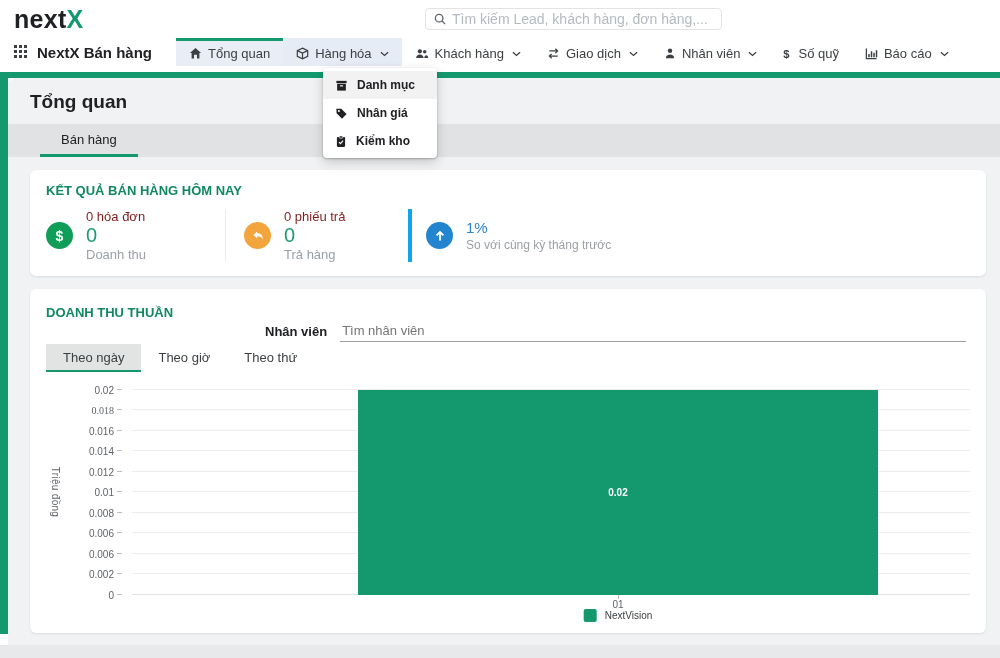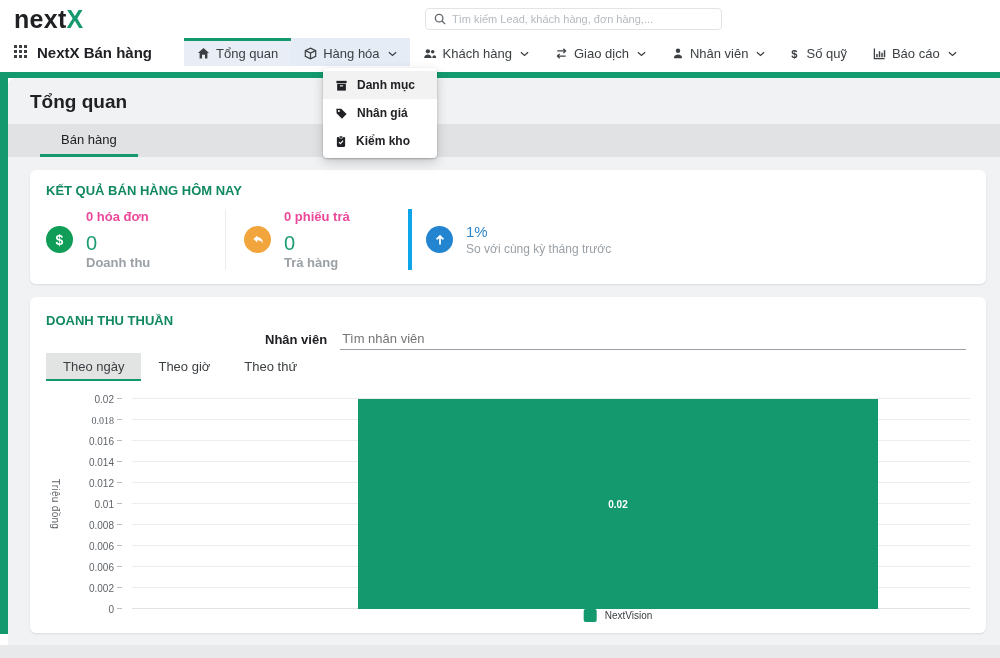--- a/index.html
+++ b/index.html
@@ -5,26 +5,26 @@
   * { box-sizing: border-box; margin: 0; padding: 0; }
   html,body { width:1000px; height:658px; overflow:hidden; }
   body { font-family:"Liberation Sans", sans-serif; background:#fff; position:relative; color:#202124; }
 
   
   .header { height:38px; display:flex; align-items:center; padding:0 14px; position:relative; background:#fff; }
   .logo { font-size:25px; font-weight:bold; letter-spacing:.3px; }
   .logo .lx { color:#14996e; }
   .searchbox { position:absolute; left:425px; top:8px; width:297px; height:22px; border:1px solid #e3e3e3; border-radius:4px; display:flex; align-items:center; padding:0 8px; gap:6px; background:#fff; }
   .searchbox svg { flex:0 0 auto; }
-  .searchbox input { border:none; outline:none; font-size:11px; width:100%; color:#5f6368; font-family:"Liberation Sans",sans-serif; }
+  .searchbox input { border:none; outline:none; font-size:14px; width:100%; color:#5f6368; font-family:"Liberation Sans",sans-serif; }
   .searchbox input::placeholder { color:#b4bac0; }
 
   
   .nav { height:28px; display:flex; align-items:stretch; padding-left:14px; background:#fff; }
-  .app-switch { display:flex; align-items:center; gap:9px; font-weight:bold; font-size:15px; margin-right:32px; }
+  .app-switch { display:flex; align-items:center; gap:9px; font-weight:bold; font-size:15px; margin-right:24px; }
   .grid-icon { display:grid; grid-template-columns:repeat(3,4px); grid-template-rows:repeat(3,4px); gap:1px; }
   .grid-icon i { background:#3c4043; width:3px; height:3px; }
   .nav-item { display:flex; align-items:center; gap:6px; padding:0 13px; font-size:13px; color:#3c4043; border-top:3px solid transparent; cursor:pointer; white-space:nowrap; }
   .nav-item svg { color:#3c4043; }
   .nav-item.active { background:#e9eef6; border-top-color:#14996e; }
   .nav-item.open { background:#e6ecf6; }
   .chev { margin-left:2px; }
 
   .gap-row { height:6px; background:#fff; }
   .frame-top { height:6px; background:#14996e; }
@@ -46,23 +46,23 @@
   .c1-title { color:#11895f; font-size:13px; font-weight:bold; margin-bottom:11px; }
   .metrics { display:flex; }
   .metric { display:flex; gap:13px; align-items:center; }
   .m1 { width:180px; border-right:1px solid #ececec; }
   .m2 { width:186px; border-right:4px solid #0ea5e9; padding-left:18px;align-items:center; }
   .m3 { flex:1; padding-left:14px; }
   .m-icon { width:27px; height:27px; border-radius:50%; color:#fff; display:flex; align-items:center; justify-content:center; font-weight:bold; font-size:14px; flex:0 0 auto; }
   .mi-green { background:#0f9d58; }
   .mi-orange { background:#f2a53c; }
   .mi-blue { background:#2385d0; }
-  .m-headline { font-size:13px; font-weight:bold; color:#ec4899; margin-bottom:8px; }
+  .m-headline { font-size:13px; font-weight:normal; color:#7f1d1d; margin-bottom:0; }
   .m-value { font-size:20px; color:#1b9d6f; line-height:23px; }
-  .m-caption { font-size:13px; color:#9aa0a6;font-weight:bold; }
+  .m-caption { font-size:13px; color:#9aa0a6; }
   .m-pct { font-size:15px; color:#2e86c8; margin-bottom:2px; }
   .m-caption-sm { font-size:12px; color:#9aa0a6; }
 
   
   .card2 { flex:1; margin-bottom:2px; padding:10px 16px 8px; display:flex; flex-direction:column; min-height:0; }
   .c2-head { position:relative; height:52px; }
   .c2-title { position:absolute; left:0; top:6px; color:#11895f; font-size:13px; font-weight:bold; }
   .staff-filter { position:absolute; left:219px; right:4px; top:24px; display:flex; align-items:flex-end; }
   .staff-label { font-size:13px; font-weight:bold; color:#202124; padding-bottom:3px; }
   .staff-input { flex:1; margin-left:13px; border:none; border-bottom:1px solid #9aa0a6; outline:none; font-size:13px; padding:0 2px 3px; color:#0369a1; font-family:"Liberation Sans",sans-serif; background:transparent; }
@@ -332,20 +332,24 @@
               <div class="gridline" style="bottom: 70%;"></div>
               <div class="gridline" style="bottom: 80%;"></div>
               <div class="gridline" style="bottom: 90%;"></div>
               <div class="gridline" style="bottom: 100%;"></div>
             </div>
           <div class="bar" style="height: 100%; background: rgb(20, 153, 110);">
             <span class="bar-label">0.02</span>
           </div>
         </div>
       </div>
+      <div class="x-axis">
+        <div class="xtickmark"></div>
+        <div class="xtick">01</div>
+      </div>
       <div class="legend-row">
         <div class="legend">
           <span class="legend-swatch" style="background: rgb(20, 153, 110);"></span>
           <span>NextVision</span>
         </div>
       </div>
     </div>
 
     <div style="height:10px;"></div>
   </div>

